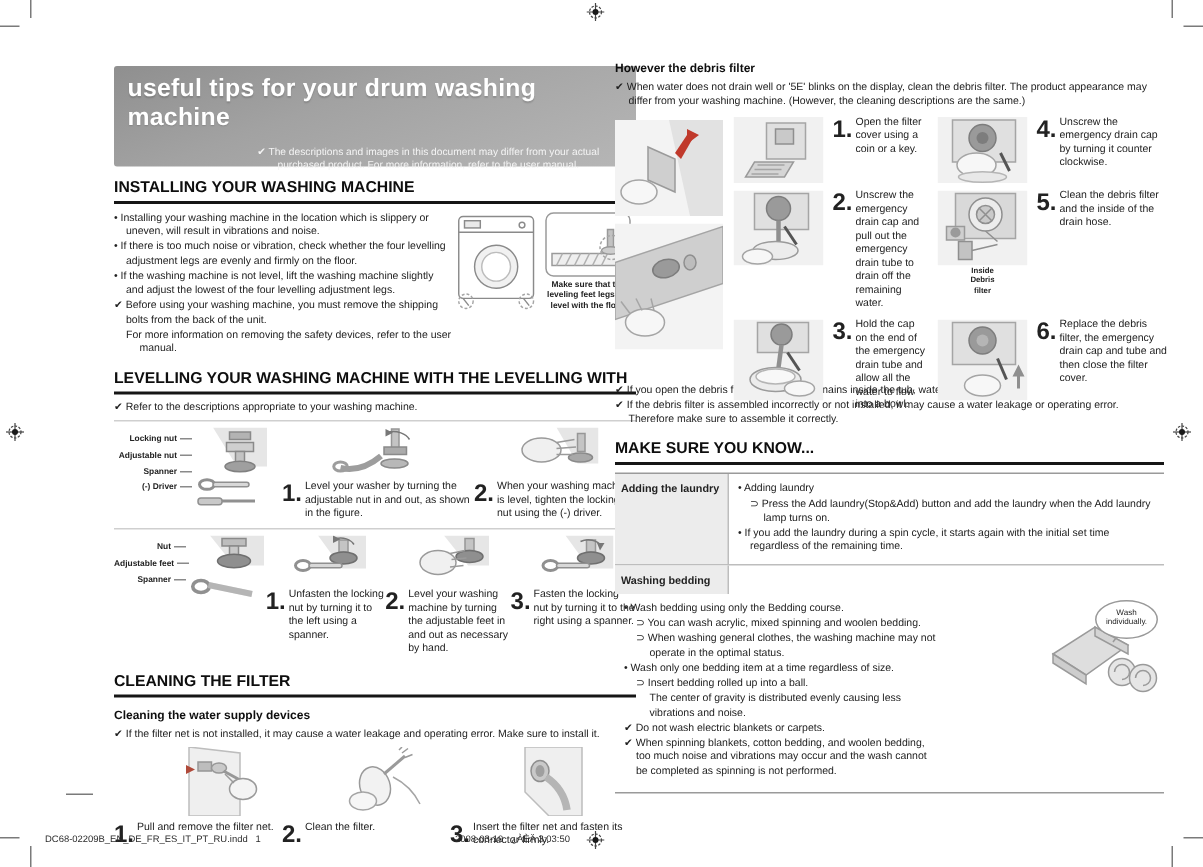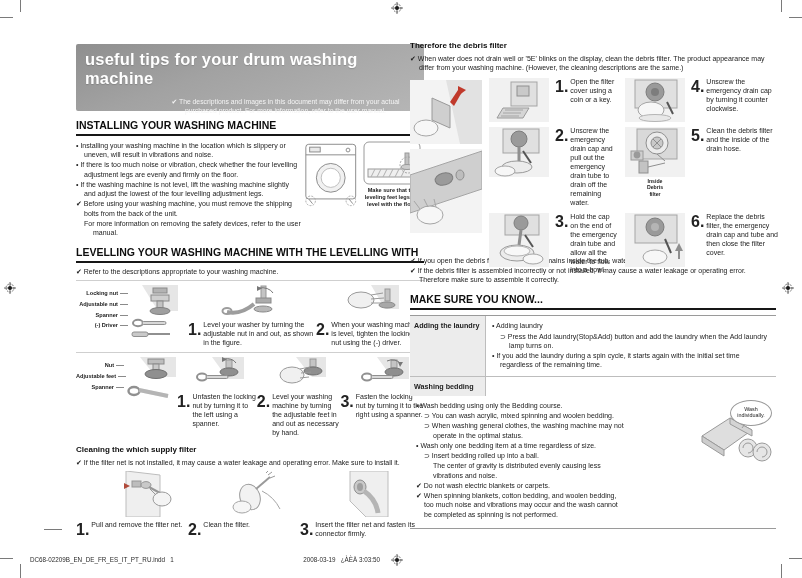--- a/index.html
+++ b/index.html
@@ -278,21 +278,22 @@
           <path d="M32 4 A10 8 0 0 1 46 7" stroke="#777" fill="none"></path>
           <polygon points="48,5 45,10 43,5" fill="#777"></polygon>
         </svg>
         <div class="txt">
           <b class="stepnum">3.</b>
           <span class="step-text">Fasten the locking nut by turning it to the right using a spanner.</span>
         </div>
       </div>
     </div>
 
-    <div class="subhead">Cleaning the which supply filter</div>
+    <div class="sec" style="margin-top:10px;">CLEANING THE FILTER</div>
+    <div class="subhead">Cleaning the water supply devices</div>
     <div class="note">✔ If the filter net is not installed, it may cause a water leakage and operating error. Make sure to install it.</div>
 
     <div class="wf-pics">
       <svg width="60" height="46" viewBox="0 0 60 46">
         <polygon points="10,0 44,4 44,46 10,46" fill="#efefef" stroke="#bdbdbd"></polygon>
         <rect x="16" y="10" width="9" height="6" fill="#bdbdbd" stroke="#979797"></rect>
         <ellipse cx="30" cy="14" rx="5" ry="3.4" fill="#c9c9c9" stroke="#979797"></ellipse>
         <path d="M33 16 L44 22" stroke="#979797" stroke-width="2"></path>
         <ellipse cx="46" cy="28" rx="9" ry="7" fill="#f4f4f4" stroke="#9a9a9a"></ellipse>
         <path d="M40 24 L34 18" stroke="#9a9a9a"></path>
@@ -324,21 +325,21 @@
       </div>
       <div class="wf-step" style="width:120px;">
         <b class="stepnum">3.</b>
         <span class="step-text">Insert the filter net and fasten its connector firmly.</span>
       </div>
     </div>
   </div>
 
   <div class="col-right">
 
-    <div class="subhead" style="margin-top:0;">Therefore the debris filter</div>
+    <div class="subhead" style="margin-top:0;">However the debris filter</div>
     <div class="note">✔ When water does not drain well or '5E' blinks on the display, clean the debris filter. The product appearance may differ from your washing machine. (However, the cleaning descriptions are the same.)</div>
 
     <div class="debris-area">
       <div class="dcolA">
         <svg width="72" height="64" viewBox="0 0 72 64">
           <rect x="0" y="0" width="72" height="64" fill="#f3f3f3"></rect>
           <polygon points="36,0 72,0 72,64 50,64" fill="#e2e2e2"></polygon>
           <polygon points="22,18 40,26 40,48 22,40" fill="#cfcfcf" stroke="#9a9a9a"></polygon>
           <polygon points="40,22 48,10 52,12 44,26" fill="#c0392b"></polygon>
           <polygon points="48,6 56,10 48,16" fill="#c0392b"></polygon>

